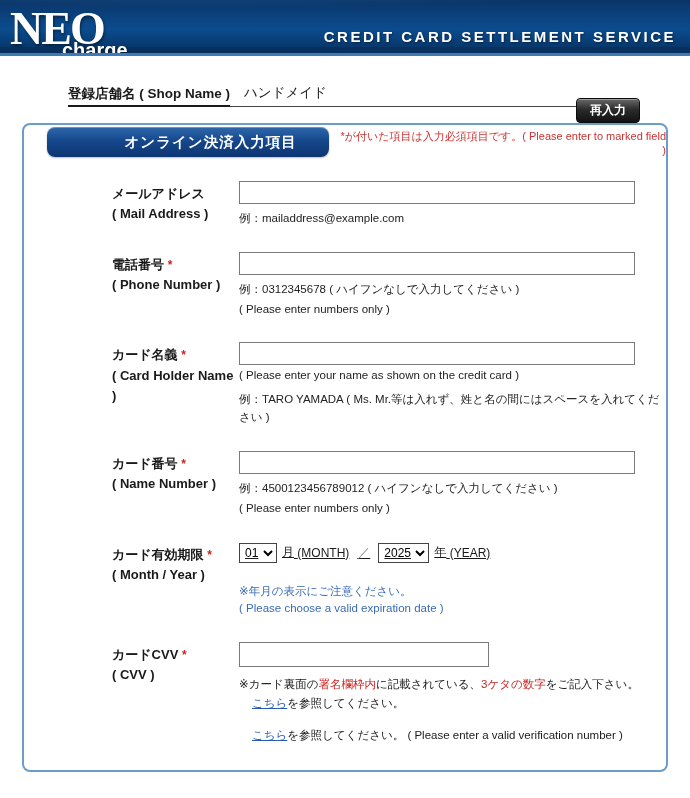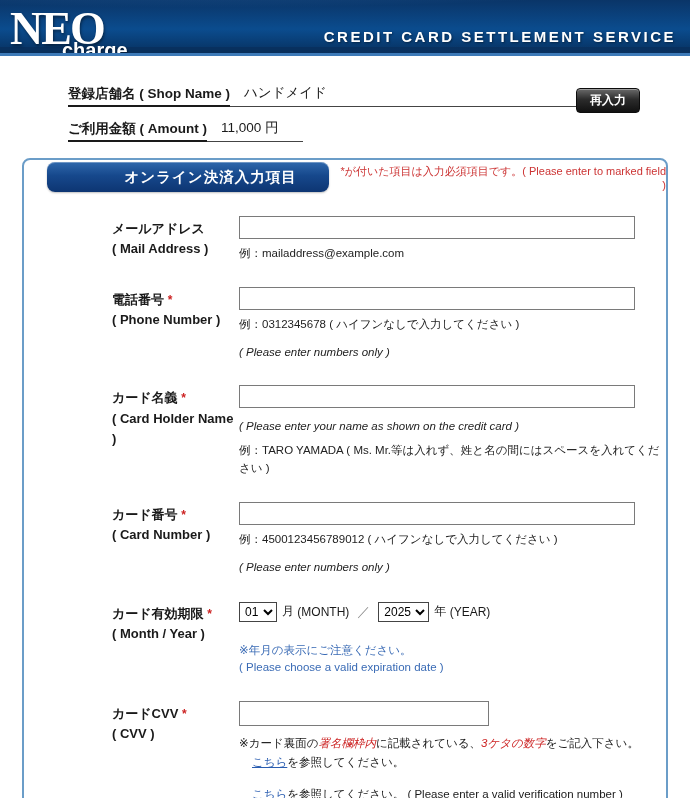--- a/index.html
+++ b/index.html
@@ -51,21 +51,21 @@
     font-weight: bold; font-size: 13.5px;
     border-bottom: 2px solid #1a1a1a; padding-bottom: 2px; white-space: nowrap;
   }
   .summary-value {
     font-size: 13.5px; border-bottom: 1px solid #444;
     padding: 0 0 4px 14px;
   }
   .summary-value.grow { flex: 1 1 auto; max-width: 420px; }
   .summary-value.fixed { min-width: 96px; }
   .reenter-btn {
-    position: absolute; right: 50px; top: 32px;
+    position: absolute; right: 50px; top: 42px;
     background: linear-gradient(180deg, #6a6a6a 0%, #2c2c2c 45%, #111 100%);
     color: #fff; font-size: 12px; font-weight: bold;
     border: 1px solid #0c0c0c; border-radius: 4px;
     padding: 3px 13px; cursor: pointer;
     box-shadow: inset 0 1px 0 rgba(255,255,255,.35);
   }
   
   .panel {
     margin: 16px 22px 0 22px;
     border: 2px solid #6b9dc8; border-radius: 8px;
@@ -88,25 +88,25 @@
   .field-label { width: 127px; flex: 0 0 127px; font-weight: bold; font-size: 13px; line-height: 1.55; padding-top: 3px; }
   .star { color: #cc2222; font-size: 12px; }
   .field-main { flex: 1 1 auto; }
   .text-input {
     width: 396px; height: 23px;
     border: 1px solid #7a7a7a; border-radius: 0;
     font-size: 13px; padding: 2px 4px; background: #fff;
   }
   .text-input.short { width: 250px; height: 25px; }
   .hint { font-size: 11.5px; color: #222; margin-top: 6px; line-height: 1.55; }
-  .hint.tight { margin-top: 10px; font-style: italic; }
+  .hint.tight { margin-top: 2px; }
   .note-blue { color: #3a6bb5; font-size: 11.5px; line-height: 1.55; }
-  .red { color: #cc2222; font-style: italic; }
+  .red { color: #cc2222; }
   a.inline-link { color: #2a5db0; text-decoration: underline; cursor: pointer; }
-  .expiry-line { display: flex; align-items: center; font-size: 12px; padding-top: 1px; }
+  .expiry-line { display: flex; align-items: center; font-size: 12px; padding-top: 1px; text-decoration: underline; }
   .expiry-line select {
     font-size: 12px; border: 1px solid #444; background: #fff;
     height: 20px; margin-right: 5px; padding: 0 1px;
   }
   .expiry-sep { color: #888; margin: 0 8px; font-size: 13px; }
   .cvv-note-block { margin-top: 8px; }
   .cvv-note-block + .cvv-note-block { margin-top: 14px; }
   .cvv-note-line { font-size: 11.5px; line-height: 1.6; }
   .cvv-note-line.indent { padding-left: 13px; }
 </style>
@@ -119,24 +119,20 @@
     <div class="logo-sub">charge</div>
   </div>
   <div class="service-title">CREDIT CARD SETTLEMENT SERVICE</div>
 </header>
 
 <section class="summary">
   <div class="summary-row">
     <span class="summary-label">登録店舗名 ( Shop Name )</span>
     <span class="summary-value grow">ハンドメイド</span>
   </div>
-  <div class="summary-row">
-    <span class="summary-label">ご利用金額 ( Amount )</span>
-    <span class="summary-value fixed">11,000 円</span>
-  </div>
   <button class="reenter-btn">再入力</button>
 </section>
 
 <section class="panel">
   <div class="panel-head">
     <div class="panel-tab">オンライン決済入力項目</div>
     <div class="required-note">*が付いた項目は入力必須項目です。( Please enter to marked field )</div>
   </div>
 
   <div class="field-row">
@@ -170,21 +166,21 @@
     <div class="field-main">
       <input type="text" class="text-input" style="">
       <div class="hint tight">( Please enter your name as shown on the credit card )</div>
       <div class="hint">例：TARO YAMADA ( Ms. Mr.等は入れず、姓と名の間にはスペースを入れてください )</div>
     </div>
   </div>
 
   <div class="field-row">
     <div class="field-label">
       <div><span>カード番号</span> <span class="star">*</span></div>
-      <div>( Card Number )</div>
+      <div>( Name Number )</div>
     </div>
     <div class="field-main">
       <input type="text" class="text-input" style="">
       <div class="hint">例：4500123456789012 ( ハイフンなしで入力してください )</div>
       <div class="hint tight">( Please enter numbers only )</div>
     </div>
   </div>
 
   <div class="field-row">
     <div class="field-label">

